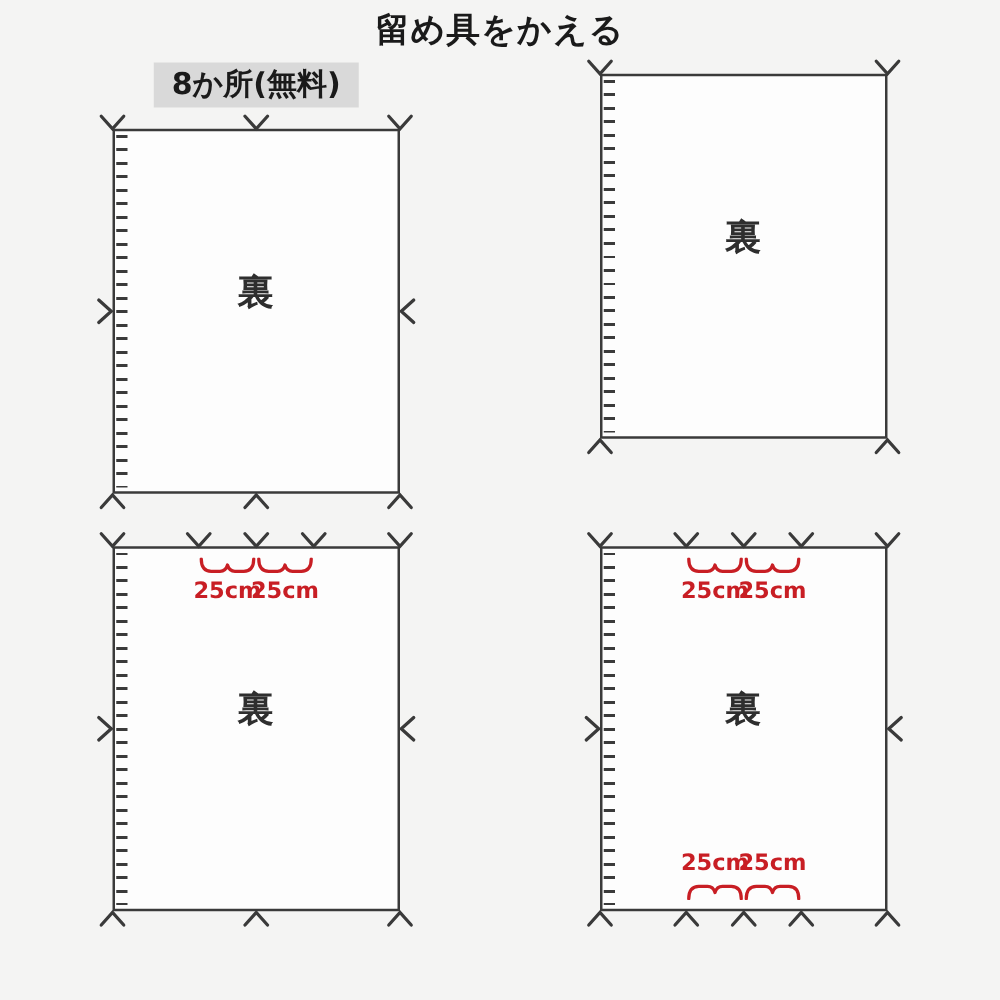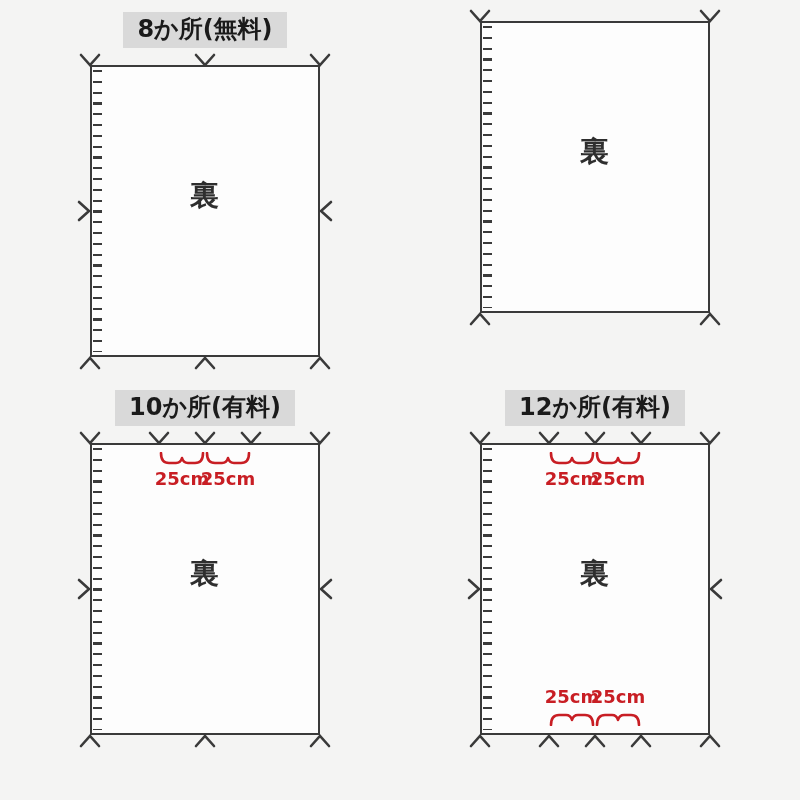--- a/index.html
+++ b/index.html
@@ -109,20 +109,21 @@
     font-size: 18px;
     font-weight: bold;
     white-space: nowrap;
     line-height: 1;
   }
 </style>
 </head>
 <body>
 
 <div class="page">
+  <h1 class="title">留め具をかえる</h1>
 
   <div class="grid">
 
     <section class="panel">
       <div class="panel-header">
         <span class="badge">8か所(無料)</span>
       </div>
       <div class="diagram">
         <div class="sheet">
           <div class="sheet-bg"></div>
@@ -172,23 +173,20 @@
               <polyline points="2,12 11,2 20,12"></polyline>
             </svg>
             <svg width="22" height="14" viewBox="0 0 22 14" class="chev" style="position: absolute; bottom: -12.5px; left: 100%; transform: translateX(-50%);">
               <polyline points="2,12 11,2 20,12"></polyline>
             </svg>
           </div>
       </div>
     </section>
 
     <section class="panel">
-      <div class="panel-header">
-        <span class="badge">10か所(有料)</span>
-      </div>
       <div class="diagram">
         <div class="sheet">
           <div class="sheet-bg"></div>
           <div class="ticks"></div>
           <div class="back-label">裏</div>
         <svg width="22" height="14" viewBox="0 0 22 14" class="chev" style="position: absolute; top: -12.5px; left: 0%; transform: translateX(-50%);">
               <polyline points="2,2 11,12 20,2"></polyline>
             </svg>
             <svg width="22" height="14" viewBox="0 0 22 14" class="chev" style="position: absolute; top: -12.5px; left: 30%; transform: translateX(-50%);">
               <polyline points="2,2 11,12 20,2"></polyline>
@@ -223,23 +221,20 @@
             <div class="dist-label" style="top: 27px; left: 40%;">25cm</div>
             <svg viewBox="0 0 46 15" preserveAspectRatio="none" class="brace-svg" style="position: absolute; top: 9px; height: 15px; left: 50%; width: 20%;">
               <path d="M2,1 C2,8 5,11 10,11 L17,11 C20,11 22,9.5 23,6 C24,9.5 26,11 29,11 L36,11 C41,11 44,8 44,1"></path>
             </svg>
             <div class="dist-label" style="top: 27px; left: 60%;">25cm</div>
           </div>
       </div>
     </section>
 
     <section class="panel">
-      <div class="panel-header">
-        <span class="badge">12か所(有料)</span>
-      </div>
       <div class="diagram">
         <div class="sheet">
           <div class="sheet-bg"></div>
           <div class="ticks"></div>
           <div class="back-label">裏</div>
         <svg width="22" height="14" viewBox="0 0 22 14" class="chev" style="position: absolute; top: -12.5px; left: 0%; transform: translateX(-50%);">
               <polyline points="2,2 11,12 20,2"></polyline>
             </svg>
             <svg width="22" height="14" viewBox="0 0 22 14" class="chev" style="position: absolute; top: -12.5px; left: 30%; transform: translateX(-50%);">
               <polyline points="2,2 11,12 20,2"></polyline>

